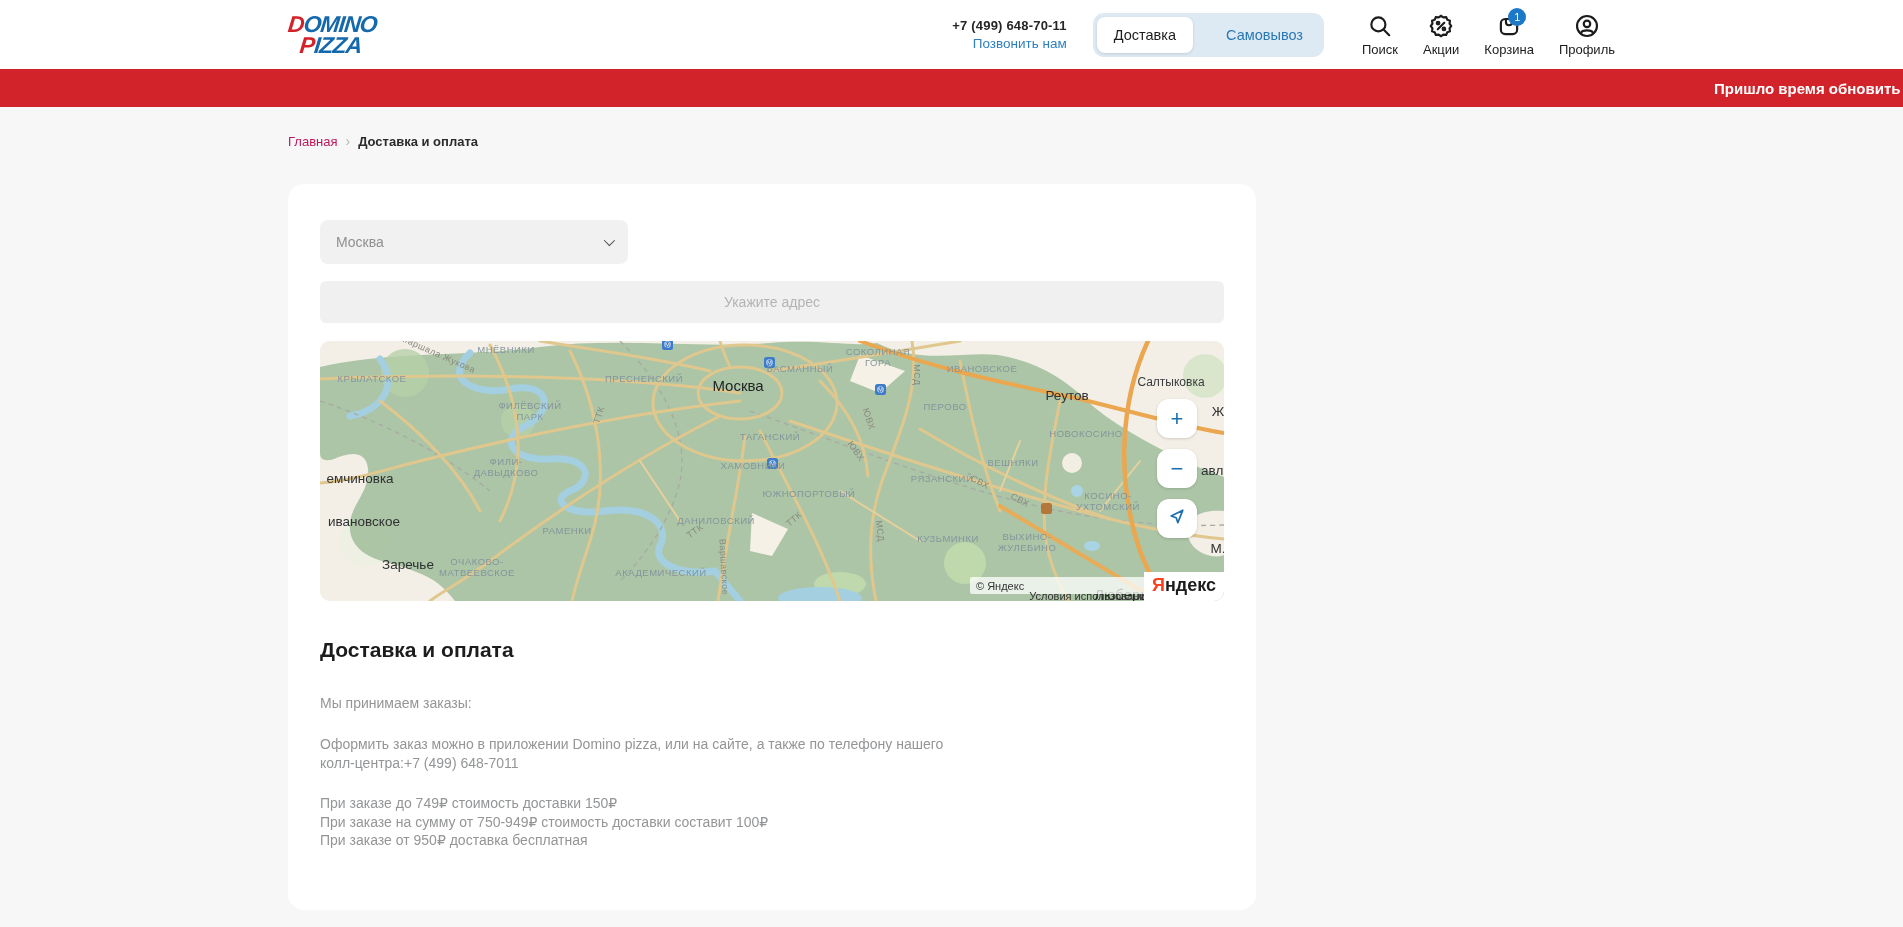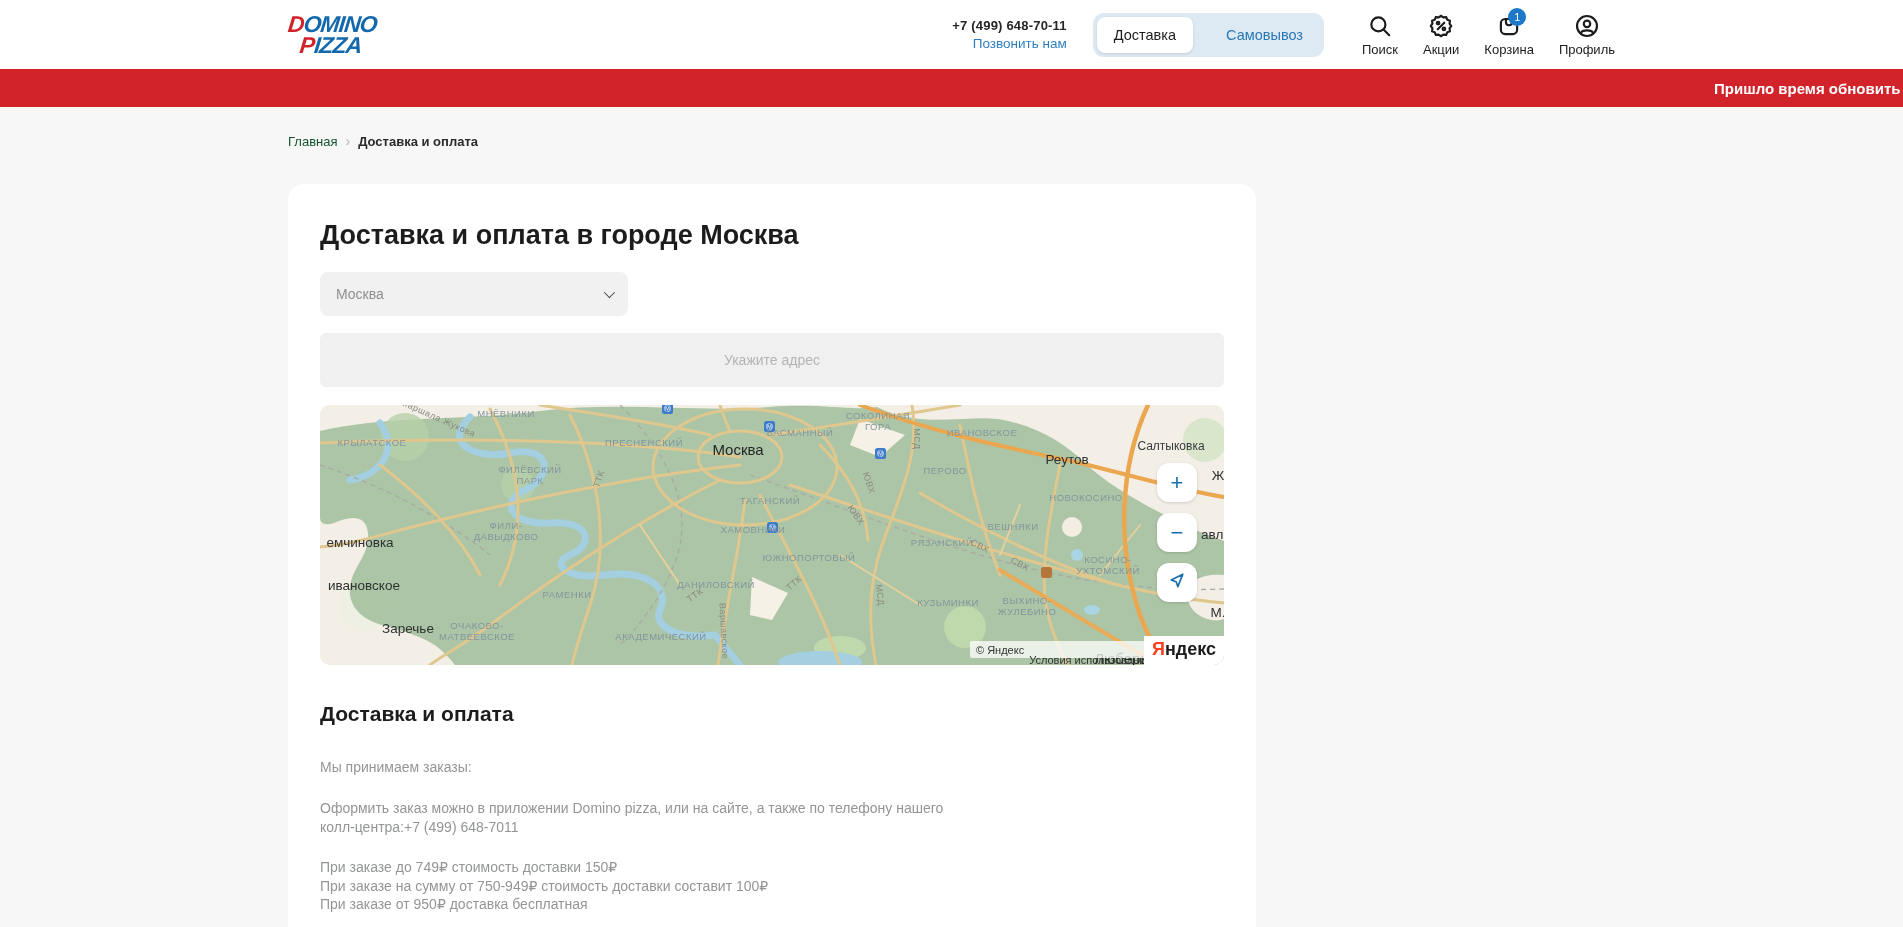--- a/index.html
+++ b/index.html
@@ -23,37 +23,37 @@
   .hnav-item svg { display:block; }
   .hnav-label { font-size:13px; color:#1c1c1c; }
   .badge { position:absolute; top:-5px; left:24px; width:18px; height:18px; border-radius:50%; background:#1d78c8; color:#fff; font-size:11px; display:flex; align-items:center; justify-content:center; }
 
   
   .banner { height:38px; background:#d2232a; position:relative; overflow:hidden; }
   .banner-text { position:absolute; left:1714px; top:50%; transform:translateY(-50%); color:#fff; font-weight:bold; font-size:15px; white-space:nowrap; }
 
   
   .breadcrumb { margin:26px 0 0 288px; display:flex; align-items:center; gap:8px; font-size:13px; }
-  .bc-home { color:#14532d; cursor:pointer; }
+  .bc-home { color:#be185d; cursor:pointer; }
   .bc-sep { color:#b5b5b5; font-size:14px; }
   .bc-current { color:#2b2b2b; font-weight:bold; }
 
   
   .card { width:968px; margin:35px 0 0 288px; background:#fff; border-radius:16px; padding:36px 32px 60px; }
   .card h1 { font-size:27px; font-weight:bold; color:#1c1c1c; margin-bottom:21px; }
 
   .addr-row { display:flex; gap:12px; }
   .city-select { width:308px; height:44px; background:#f1f1f2; border-radius:8px; display:flex; align-items:center; justify-content:space-between; padding:0 16px; cursor:pointer; }
   .city-select .val { font-size:14px; color:#8f8f8f; }
   .chev { width:8px; height:8px; border-right:1.6px solid #4a4a4a; border-bottom:1.6px solid #4a4a4a; transform:rotate(45deg) translateY(-2px); }
   .street-input { flex:1; height:44px; border:1px solid #e3e3e3; border-radius:8px; display:flex; align-items:center; padding:0 14px; background:#fff; }
   .street-input input { border:0; outline:none; flex:1; font-family:inherit; font-size:14px; margin-left:9px; color:#333; }
   .street-input input::placeholder { color:#9e9e9e; }
 
-  .addr-btn { margin-top:17px; width:100%; height:54px; border:0; border-radius:6px; background:#f0f0f1; color:#b4b4b4; font-family:inherit; font-size:14px; cursor:pointer; }
+  .addr-btn { margin-top:17px; width:100%; height:42px; border:0; border-radius:6px; background:#f0f0f1; color:#b4b4b4; font-family:inherit; font-size:14px; cursor:pointer; }
 
   
   .map { margin-top:18px; position:relative; width:904px; height:260px; border-radius:10px; overflow:hidden; background:#f3efe6; }
   .map svg.base { position:absolute; inset:0; }
   .map-label { position:absolute; transform:translate(-50%,-50%); white-space:pre-line; text-align:center; pointer-events:none; }
   .ml-city    { font-size:13.5px; color:#2f3133; }
   .ml-city-lg { font-size:15px; color:#232527; font-weight:500; }
   .ml-city-sm { font-size:12px; color:#3a3c3e; }
   .ml-district{ font-size:9.5px; color:#84959d; letter-spacing:.5px; line-height:11px; }
   .ml-road    { font-size:9px; color:#8a8a80; letter-spacing:.5px; }
@@ -140,21 +140,20 @@
   <span class="banner-text">Пришло время обновить</span>
 </div>
 
 <nav class="breadcrumb">
   <a class="bc-home">Главная</a>
   <span class="bc-sep">›</span>
   <span class="bc-current">Доставка и оплата</span>
 </nav>
 
 <main class="card">
-  <h1>Доставка и оплата в городе Москва</h1>
 
   <div class="addr-row">
     <div class="city-select">
       <span class="val">Москва</span>
       <span class="chev"></span>
     </div>
   </div>
 
   <button class="addr-btn">Укажите адрес</button>
 

